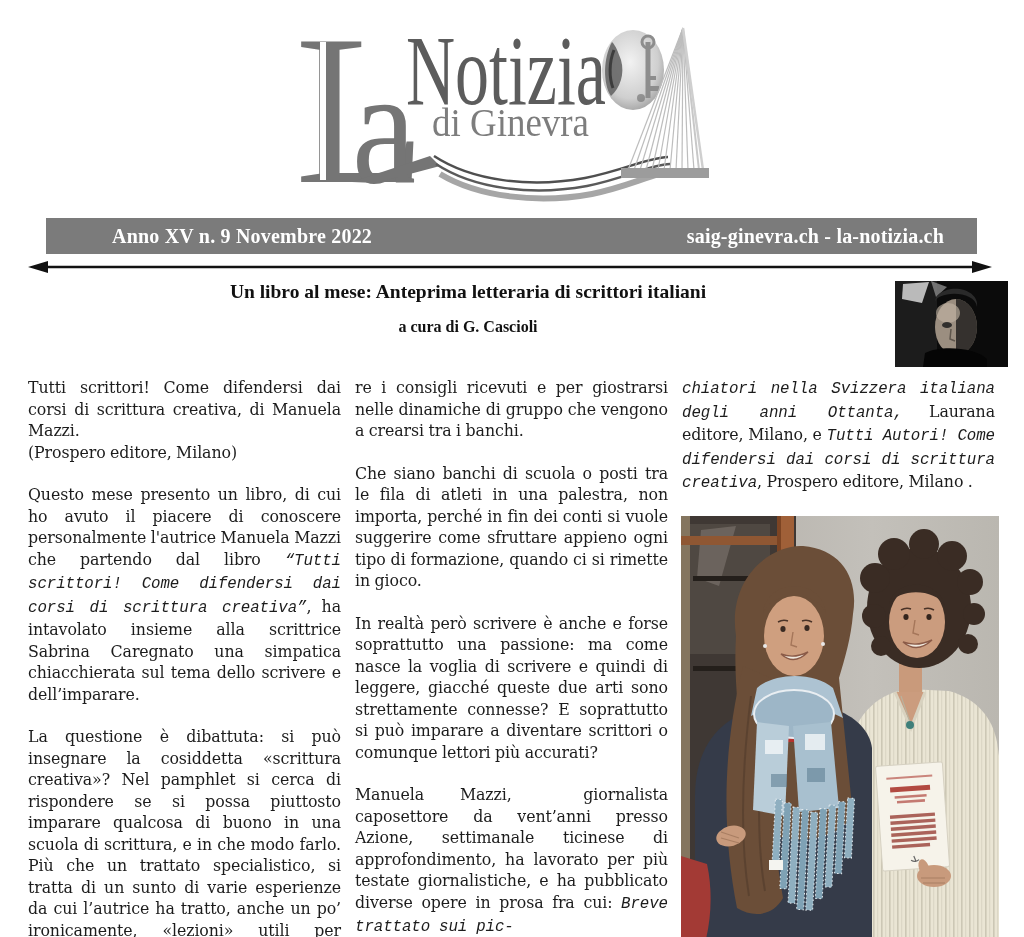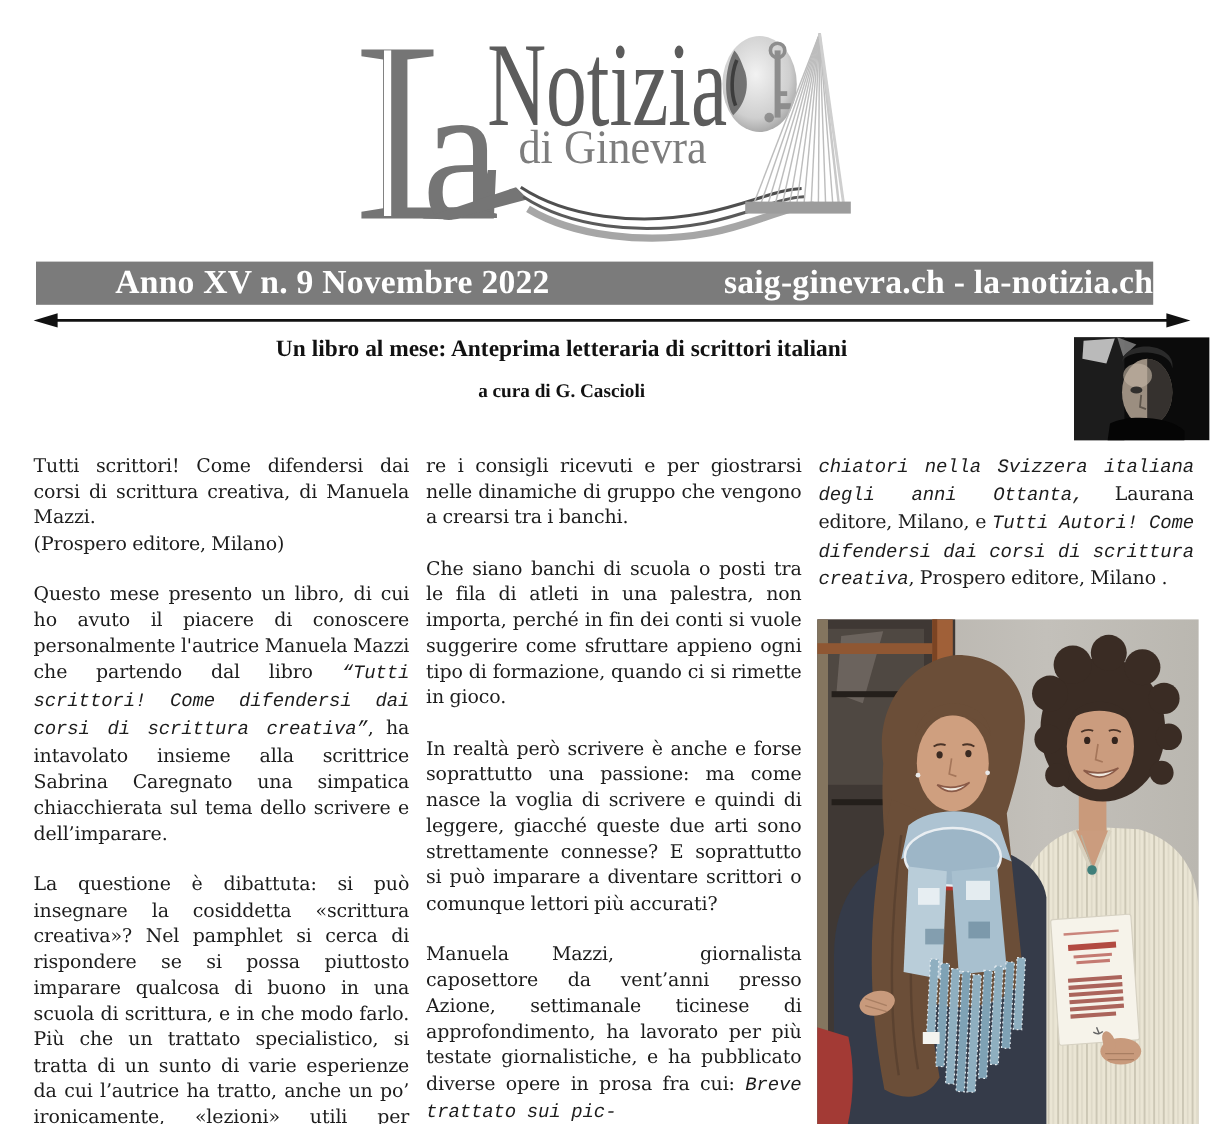--- a/index.html
+++ b/index.html
@@ -3,25 +3,25 @@
 <meta charset="utf-8">
 <style>
   html,body{margin:0;padding:0;background:#ffffff;}
   #page{position:relative;width:1024px;height:937px;background:#ffffff;overflow:hidden;
         font-family:"DejaVu Serif",serif;color:#1c1c1c;}
 
   
   #masthead{position:absolute;left:0;top:0;width:1024px;height:210px;}
 
   
-  #banner{position:absolute;left:30px;top:218px;width:931px;height:36px;background:#7b7b7b;
+  #banner{position:absolute;left:46px;top:218px;width:931px;height:36px;background:#7b7b7b;
           display:flex;align-items:center;justify-content:space-between;
-          font-family:"Liberation Serif",serif;font-weight:bold;color:#ffffff;font-size:28px;}
+          font-family:"Liberation Serif",serif;font-weight:bold;color:#ffffff;font-size:20px;}
   #banner .issue{margin-left:66px;letter-spacing:.2px;}
-  #banner .sites{letter-spacing:.2px;}
+  #banner .sites{margin-right:33px;letter-spacing:.2px;}
 
   
   #arrow{position:absolute;left:26px;top:258px;}
 
   
   #art-title{position:absolute;left:28px;top:281px;width:880px;text-align:center;
              font-family:"Liberation Serif",serif;font-weight:bold;font-size:19.5px;color:#111;}
   #art-byline{position:absolute;left:28px;top:318px;width:880px;text-align:center;
               font-family:"Liberation Serif",serif;font-weight:bold;font-size:16px;color:#111;}
 

